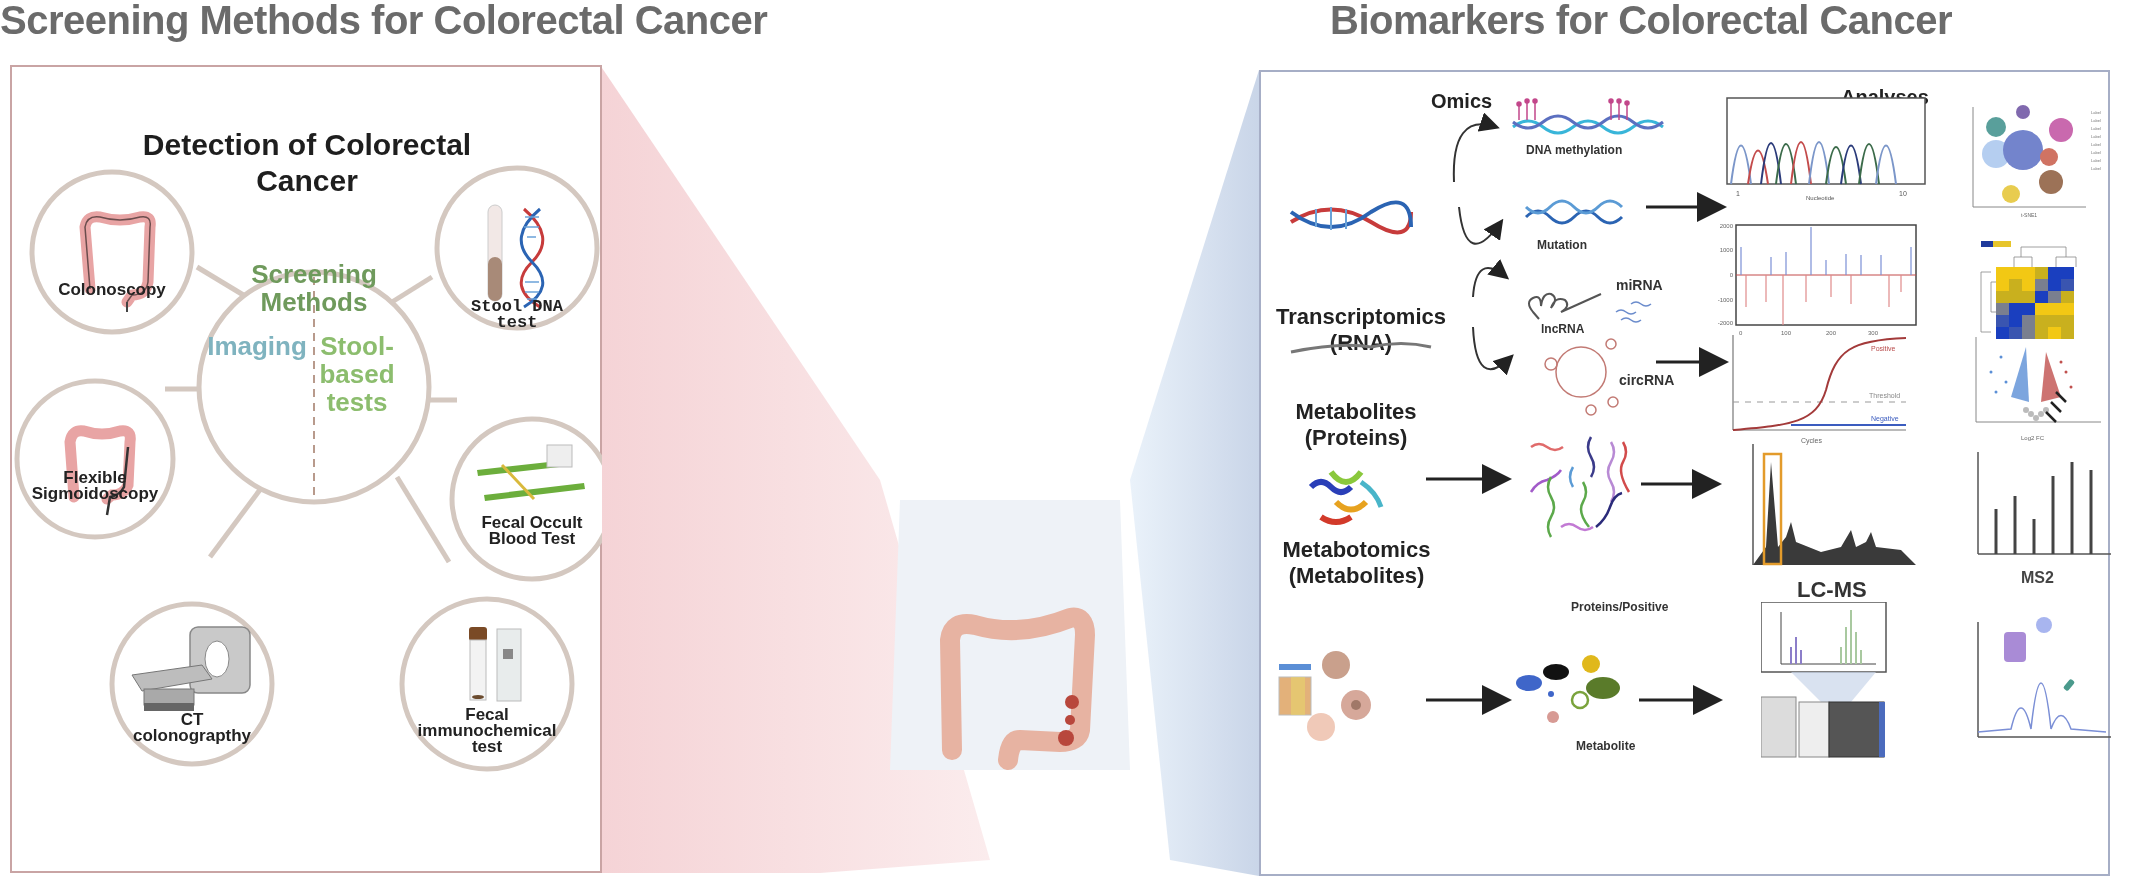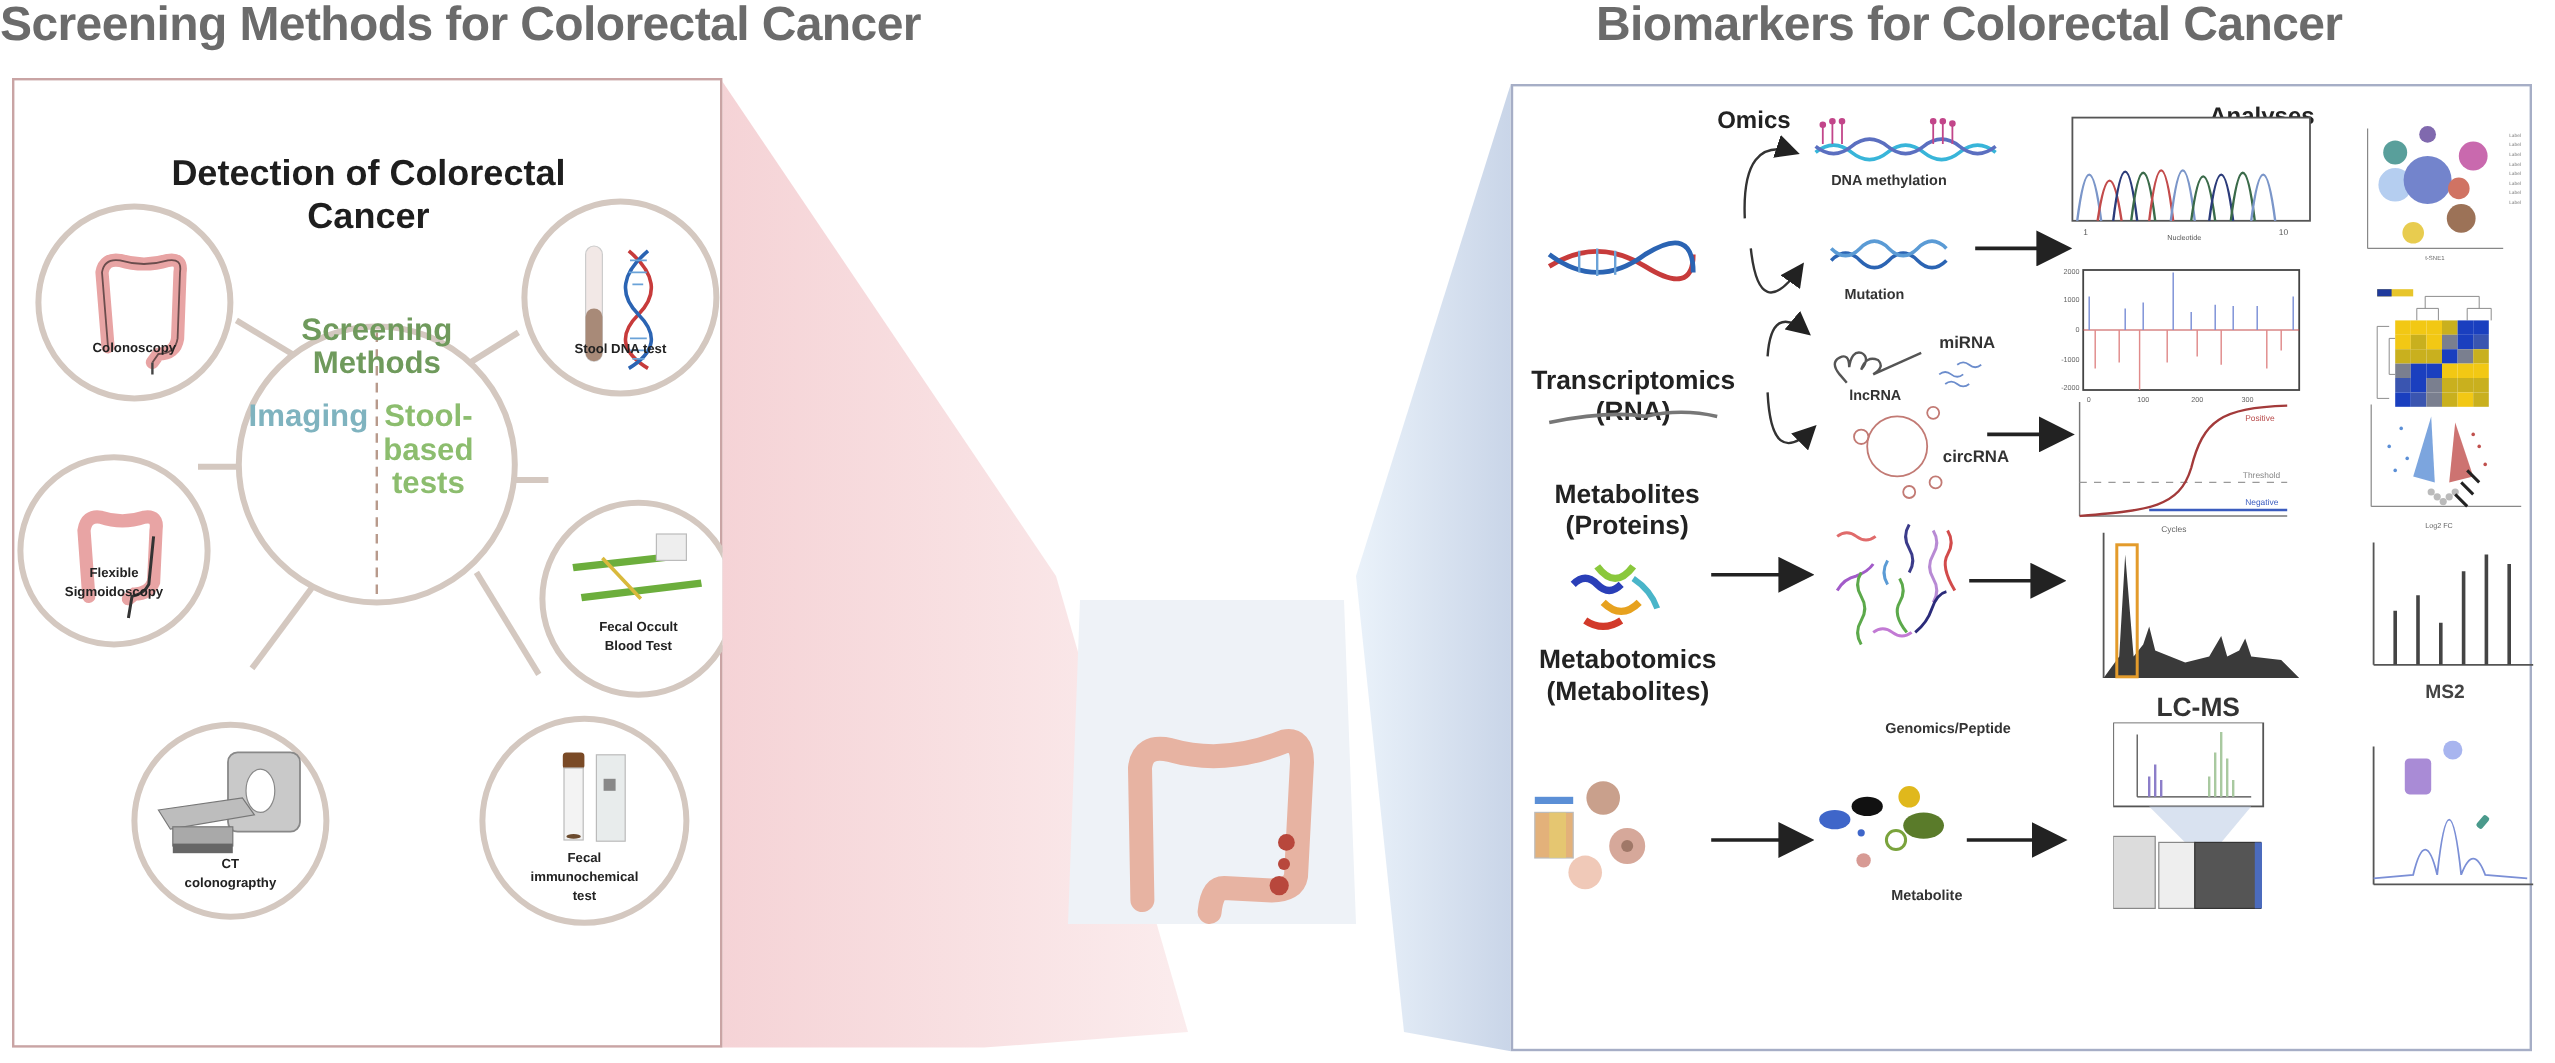--- a/index.html
+++ b/index.html
@@ -1,21 +1,21 @@
 <!DOCTYPE html>
 <html><head>
 <meta charset="utf-8">
 <style>
   html, body { margin:0; padding:0; background:#ffffff; }
   body { width:2129px; height:886px; position:relative; overflow:hidden; font-family:"Liberation Sans", sans-serif; }
   .abs { position:absolute; }
   .section-title { position:absolute; font-family:"Liberation Sans", sans-serif; font-weight:bold; font-size:40px; color:#6b6b6b; letter-spacing:-0.5px; }
   #left-panel { position:absolute; left:10px; top:65px; width:592px; height:808px; border:2px solid #c9a4a4; background:#ffffff; box-sizing:border-box; }
   #right-panel { position:absolute; left:1259px; top:70px; width:851px; height:806px; border:2px solid #a6aec6; background:#ffffff; box-sizing:border-box; }
-  .circle-label { position:absolute; font-weight:bold; font-size:11px; color:#222; text-align:center; line-height:16px; white-space:pre-line; }
+  .circle-label { position:absolute; font-weight:bold; font-size:17px; color:#222; text-align:center; line-height:16px; white-space:pre-line; }
   .big-label { position:absolute; font-weight:bold; text-align:center; line-height:28px; white-space:pre-line; }
   .omic-label { position:absolute; font-weight:bold; font-size:22px; color:#222; text-align:center; line-height:26px; white-space:pre-line; }
   .small-label { position:absolute; font-weight:bold; font-size:12px; color:#333; text-align:center; white-space:nowrap; }
   .col-head { position:absolute; font-weight:bold; font-size:20px; color:#222; }
   svg text { font-family:"Liberation Sans", sans-serif; }
 </style>
 </head>
 <body>
 
 <svg class="abs" style="left:0;top:0" width="2129" height="886">
@@ -113,21 +113,21 @@
   </svg>
 
   <div class="big-label" style="left:222px;width:160px;top:193px;font-size:26px;color:#6f9a5c;">Screening
 Methods</div>
   <div class="big-label" style="left:190px;width:110px;top:265px;font-size:26px;color:#7fb3bf;">Imaging</div>
   <div class="big-label" style="left:300px;width:90px;top:265px;font-size:26px;color:#8cbd6e;">Stool-
 based
 tests</div>
 
   <div class="circle-label" style="left:30px;width:140px;top:215px;">Colonoscopy</div>
-  <div class="circle-label" style="left:435px;width:140px;top:216px;">Stool DNA test</div>
+  <div class="circle-label" style="left:435px;width:140px;top:232px;font-family:Liberation Mono, monospace;">Stool DNA test</div>
   <div class="circle-label" style="left:13px;width:140px;top:403px;">Flexible
 Sigmoidoscopy</div>
   <div class="circle-label" style="left:450px;width:140px;top:448px;">Fecal Occult
 Blood Test</div>
   <div class="circle-label" style="left:110px;width:140px;top:645px;">CT
 colonograpthy</div>
   <div class="circle-label" style="left:405px;width:140px;top:640px;">Fecal
 immunochemical
 test</div>
 </div>
@@ -153,21 +153,21 @@
   <div class="omic-label" style="left:10px;width:170px;top:327px;">Metabolites
 (Proteins)</div>
   <div class="omic-label" style="left:8px;width:175px;top:465px;">Metabotomics
 (Metabolites)</div>
 
   <div class="small-label" style="left:265px;top:71px;">DNA methylation</div>
   <div class="small-label" style="left:276px;top:166px;">Mutation</div>
   <div class="small-label" style="left:280px;top:250px;text-align:right;">lncRNA</div>
   <div class="small-label" style="left:355px;top:205px;font-size:14px;">miRNA</div>
   <div class="small-label" style="left:358px;top:300px;font-size:14px;">circRNA</div>
-  <div class="small-label" style="left:310px;top:528px;">Genomics/Peptide</div>
+  <div class="small-label" style="left:310px;top:528px;">Proteins/Positive</div>
   <div class="small-label" style="left:315px;top:667px;">Metabolite</div>
 
   <svg class="abs" style="left:0;top:0" width="851" height="806">
     <defs>
       <marker id="ah" markerWidth="10" markerHeight="10" refX="8" refY="5" orient="auto">
           <path d="M0,0 L10,5 L0,10 Z" fill="#222"></path>
         </marker>
     </defs>
 
     <g>

